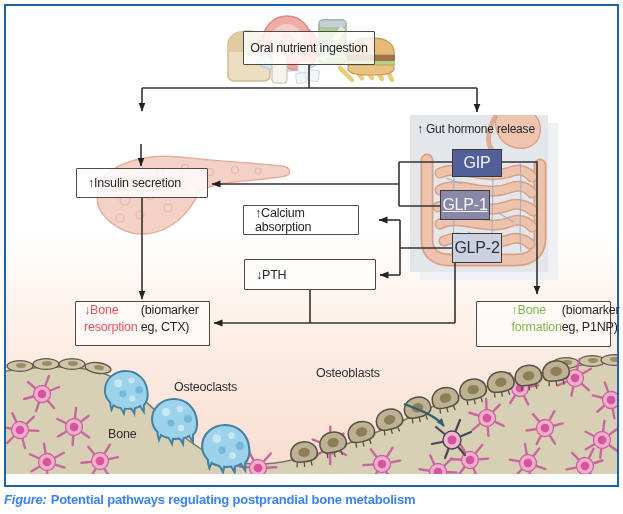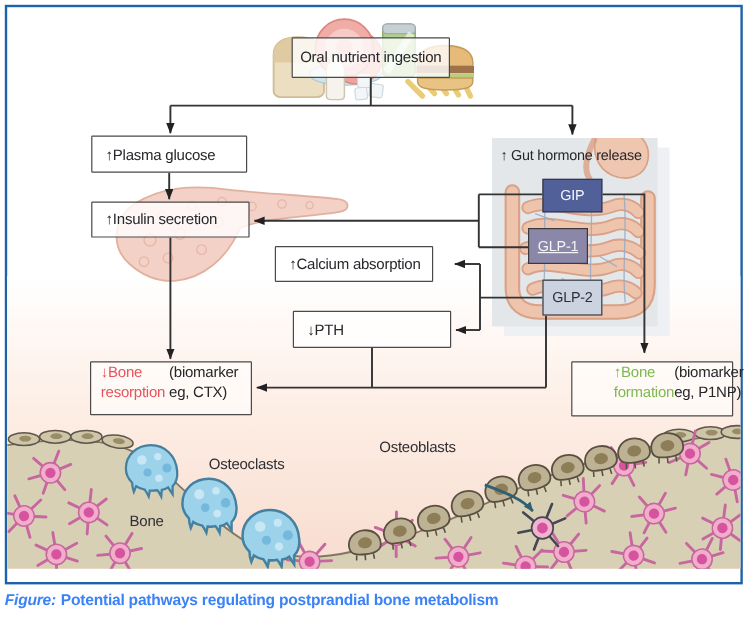--- a/index.html
+++ b/index.html
@@ -18,21 +18,21 @@
   .panel-shadow{fill:#eef0f3;}
   .node{position:absolute;z-index:2;border:1.5px solid #4a4a4a;border-radius:1px;
         background:rgba(255,255,255,.80);color:#26262b;font-size:12.5px;
         display:flex;align-items:center;padding-left:11px;box-sizing:border-box;}
   .node.center{justify-content:center;padding-left:0;}
   .node.multi{align-items:flex-start;justify-content:center;
               line-height:1.34;padding-left:8px;background:rgba(255,253,250,.78);}
   .red-line{color:var(--resorption_red,#e8535e);}
   .green-line{color:var(--formation_green,#7cb950);margin-left:36px;}
   .hormone{position:absolute;z-index:2;border:1.5px solid #3a3a3c;display:flex;
-           align-items:center;justify-content:center;font-size:12px;color:#f4f5f9;
+           align-items:center;justify-content:center;font-size:16px;color:#f4f5f9;
            box-sizing:border-box;}
   .gip{background:var(--gip_fill,#52609a);}
   .glp1{background:var(--glp1_fill,#8b87a9);}
   .glp2{background:var(--glp2_fill,#ccd3e0);color:#2f2f38;}
   .floating-label{position:absolute;z-index:2;font-size:12.5px;color:#2f2f33;white-space:nowrap;}
   .gut-label{position:absolute;z-index:2;font-size:12px;color:#26262b;white-space:nowrap;}
   .caption{position:absolute;left:4px;top:492px;z-index:2;font-size:13px;font-weight:bold;
            color:#3b82f6;white-space:nowrap;}
   .caption .fig{font-style:italic;margin-right:4px;}
 </style>
@@ -276,33 +276,32 @@
       <path class="conn" d="M400,275 H380" marker-end="url(#ah)"></path>
       <path class="conn" d="M502,162 H537 V294" marker-end="url(#ah)"></path>
       <path class="conn" d="M455,263 V323"></path>
       <path class="conn" d="M455,323 H214" marker-end="url(#ah)"></path>
       <path class="conn" d="M310,290 V323"></path>
     </g>
   </svg>
 
   <div class="node center" style="left:243px;top:31px;width:132px;height:34px;">Oral nutrient ingestion</div>
 
-  <div class="node" style="left:76px;top:113px;width:130px;height:31px;">↑Plasma glucose</div>
 
   <div class="node" style="left:76px;top:168px;width:132px;height:30px;">↑Insulin secretion</div>
 
   <div class="gut-label" style="left:417px;top:122px;">↑ Gut hormone release</div>
 
   <div class="hormone gip" style="left:452px;top:149px;width:50px;height:28px;">GIP</div>
 
   <div class="hormone glp1" style="left:440px;top:190px;width:50px;height:30px;text-decoration:underline;">GLP-1</div>
 
   <div class="hormone glp2" style="left:452px;top:233px;width:50px;height:30px;">GLP-2</div>
 
-  <div class="node" style="left:229px;top:205px;width:132px;height:30px;">↑Calcium absorption</div>
+  <div class="node" style="left:243px;top:205px;width:116px;height:30px;">↑Calcium absorption</div>
 
   <div class="node" style="left:244px;top:259px;width:132px;height:31px;">↓PTH</div>
 
   <div class="node multi" style="left:75px;top:301px;width:135px;height:45px;">
     <span class="red-line">↓Bone resorption</span>
     <span>(biomarker eg, CTX)</span>
   </div>
 
   <div class="node multi" style="left:476px;top:301px;width:135px;height:46px;">
     <span class="green-line">↑Bone formation</span>

